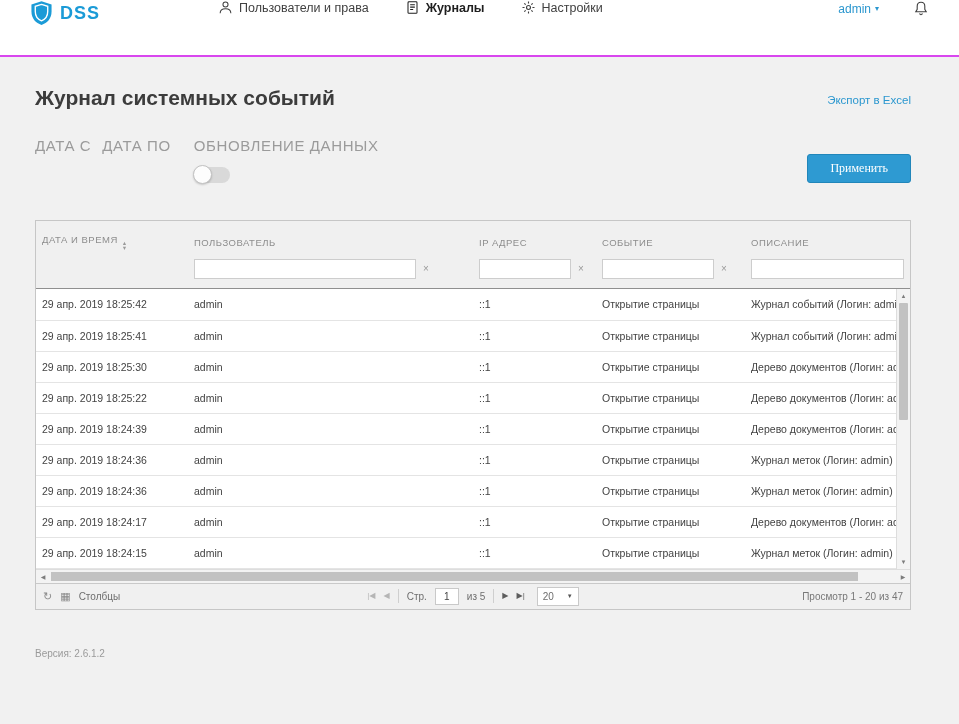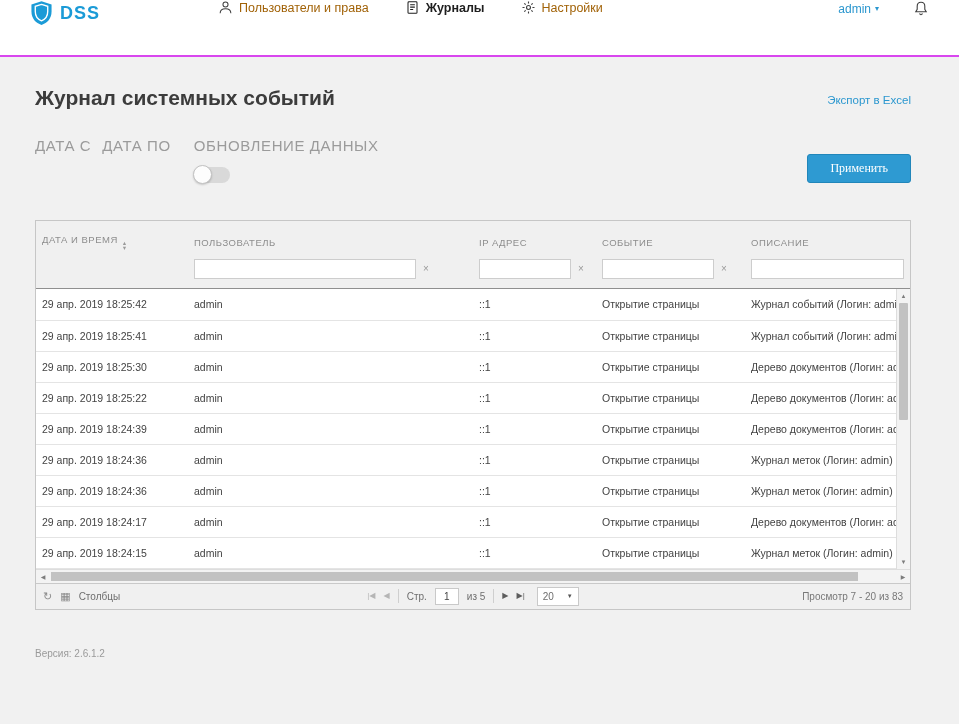--- a/index.html
+++ b/index.html
@@ -4,21 +4,21 @@
 <style>
   *{box-sizing:border-box;margin:0;padding:0;}
   html,body{width:959px;height:724px;}
   body{font-family:"Liberation Sans",sans-serif;background:#f1f1f1;overflow:hidden;color:#3f3f3f;}
 
   
   .navbar{height:57px;background:#fff;border-bottom:2px solid #d946ef;display:flex;align-items:flex-start;padding:0 30px;}
   .brand{display:flex;align-items:center;gap:7px;cursor:pointer;}
   .brand-text{font-size:18px;font-weight:bold;color:#1b9bd7;letter-spacing:1px;}
   .nav-items{display:flex;gap:36px;margin-left:118px;}
-  .nav-item{display:flex;align-items:center;gap:6px;font-size:12.5px;color:#a16207;cursor:pointer;text-decoration:none;}
+  .nav-item{display:flex;align-items:center;gap:6px;font-size:12.5px;color:#404040;cursor:pointer;text-decoration:none;}
   .nav-item.active{font-weight:bold;color:#1f1f1f;}
   .nav-right{margin-left:auto;display:flex;align-items:center;gap:34px;}
   .user-menu{color:#2b97cf;font-size:12px;display:flex;align-items:center;gap:4px;cursor:pointer;}
   .user-caret{font-size:8px;line-height:1;}
   .bell{cursor:pointer;display:flex;}
 
   
   .content{padding:0 48px 0 35px;}
   .page-header{margin-top:29px;display:flex;justify-content:space-between;align-items:flex-end;}
   h1{font-size:21px;font-weight:700;color:#3c3c3c;}
@@ -317,18 +317,18 @@
         <input class="page-input" value="1" style="">
         <span>из 5</span>
         <span class="pg-sep"></span>
         <span class="pg-nav active">▶</span>
         <span class="pg-nav active">▶|</span>
         <div class="size-select">
           <span>20</span>
           <span class="size-caret">▼</span>
         </div>
       </div>
-      <div class="pager-right">Просмотр 7 - 20 из 83</div>
+      <div class="pager-right">Просмотр 1 - 20 из 47</div>
     </div>
   </div>
 
   <div class="version">Версия: 2.6.1.2</div>
 </main>
 
 </body></html>

